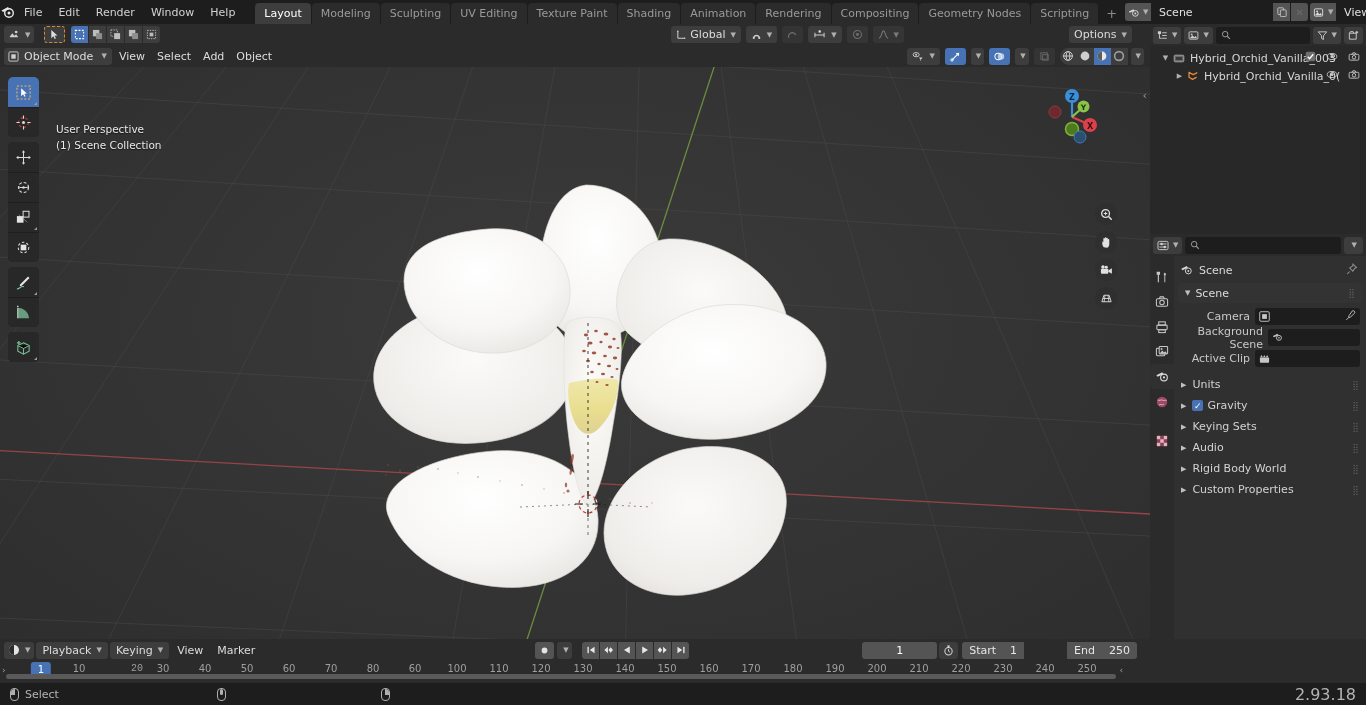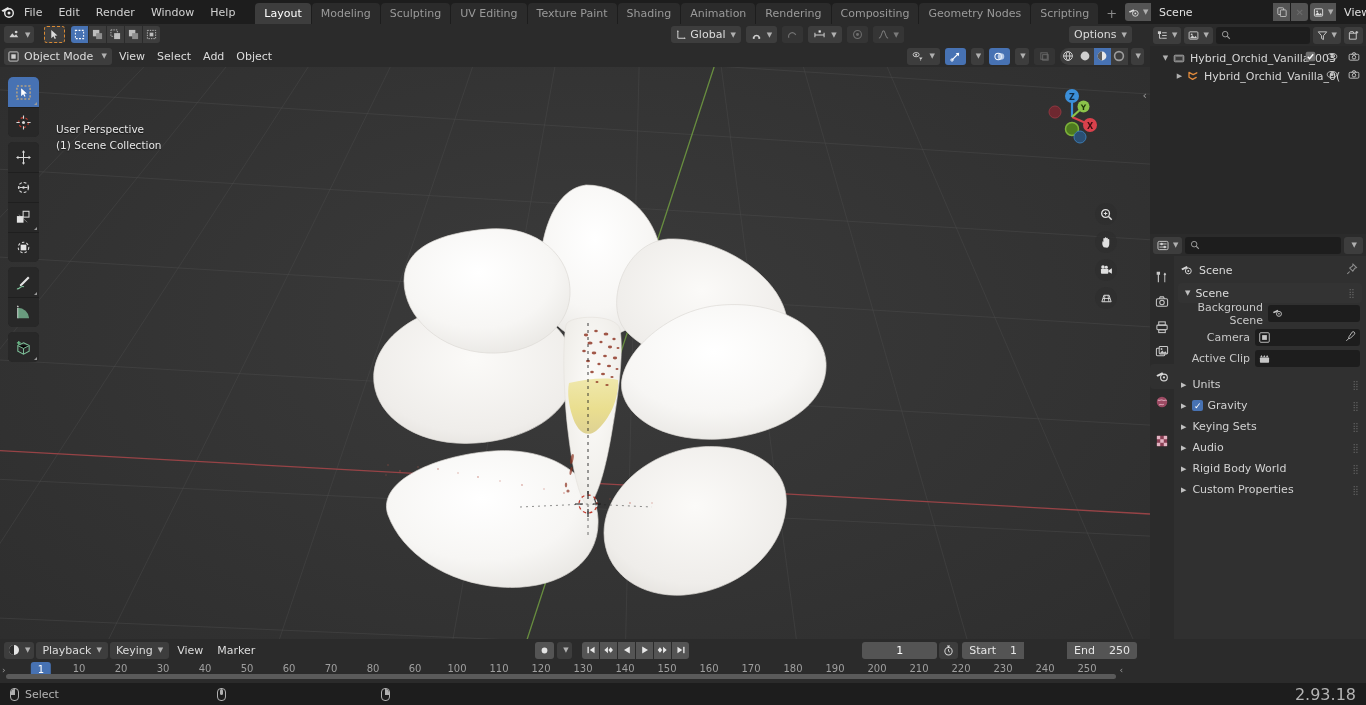--- a/index.html
+++ b/index.html
@@ -969,44 +969,44 @@
               </svg>
           </span>
         </div>
 
         <div class="panel-hdr">
           <span class="tri">▼</span>
           <span>Scene</span>
           <span class="grip">⣿</span>
         </div>
 
+        <div class="prop-row" style="margin-top:3px;">
+          <span class="prop-label">Camera</span>
+          <span class="prop-field">
+            <svg width="11" height="11" viewBox="0 0 12 12">
+                <rect x="0.8" y="0.8" width="10.4" height="10.4" rx="1.2" fill="none" stroke="#c6c6c6" stroke-width="1"></rect>
+                <rect x="3.4" y="3.4" width="5.2" height="5.2" fill="#c6c6c6"></rect>
+              </svg>
+            <span class="eyedrop">
+              <svg width="11" height="11" viewBox="0 0 12 12">
+                  <path d="M7.8 1.2 A1.7 1.7 0 0 1 10.2 3.6 L6 7.8 L3.8 8.4 L4.4 6.2 Z" fill="none" stroke="#c6c6c6" stroke-width="1"></path>
+                  <path d="M3.4 8.8 L1.4 10.8" stroke="#c6c6c6" stroke-width="1"></path>
+                </svg>
+            </span>
+          </span>
+        </div>
+
         <div class="prop-row">
           <span class="prop-label" style="width:85px;">Background Scene</span>
           <span class="prop-field">
             <svg width="11" height="11" viewBox="0 0 12 12">
                 <circle cx="7.6" cy="6.4" r="2.7" fill="none" stroke="#c6c6c6" stroke-width="1"></circle>
                 <circle cx="7.6" cy="6.4" r="0.9" fill="#c6c6c6"></circle>
                 <path d="M1 4.4 L6.2 1.8 L7.1 3.5 L2 5.7 Z" fill="#c6c6c6"></path>
               </svg>
-          </span>
-        </div>
-
-        <div class="prop-row" style="margin-top:3px;">
-          <span class="prop-label">Camera</span>
-          <span class="prop-field">
-            <svg width="11" height="11" viewBox="0 0 12 12">
-                <rect x="0.8" y="0.8" width="10.4" height="10.4" rx="1.2" fill="none" stroke="#c6c6c6" stroke-width="1"></rect>
-                <rect x="3.4" y="3.4" width="5.2" height="5.2" fill="#c6c6c6"></rect>
-              </svg>
-            <span class="eyedrop">
-              <svg width="11" height="11" viewBox="0 0 12 12">
-                  <path d="M7.8 1.2 A1.7 1.7 0 0 1 10.2 3.6 L6 7.8 L3.8 8.4 L4.4 6.2 Z" fill="none" stroke="#c6c6c6" stroke-width="1"></path>
-                  <path d="M3.4 8.8 L1.4 10.8" stroke="#c6c6c6" stroke-width="1"></path>
-                </svg>
-            </span>
           </span>
         </div>
 
         <div class="prop-row">
           <span class="prop-label">Active Clip</span>
           <span class="prop-field">
             <svg width="11" height="11" viewBox="0 0 12 12">
                 <rect x="1" y="5" width="10" height="5.6" rx="0.8" fill="#c6c6c6"></rect>
                 <path d="M1.3 4.6 L2.6 2.2 L4.1 4.6 Z M4.4 4.6 L5.7 2.2 L7.2 4.6 Z M7.5 4.6 L8.8 2.2 L10.3 4.6 Z" fill="#c6c6c6"></path>
               </svg>
@@ -1144,21 +1144,21 @@
           <div class="se-cell">
             <span>End</span>
             <span>250</span>
           </div>
         </div>
       </div>
     </div>
 
     <div class="tl-ruler">
       <div class="tick" style="left:79px;">10</div>
-      <div class="tick" style="left:121px;">20</div>
+      <div class="tick" style="left:137px;font-family:Liberation Mono, monospace;">20</div>
       <div class="tick" style="left:163px;">30</div>
       <div class="tick" style="left:205px;">40</div>
       <div class="tick" style="left:247px;">50</div>
       <div class="tick" style="left:289px;">60</div>
       <div class="tick" style="left:331px;">70</div>
       <div class="tick" style="left:373px;">80</div>
       <div class="tick" style="left:415px;">60</div>
       <div class="tick" style="left:457px;">100</div>
       <div class="tick" style="left:499px;">110</div>
       <div class="tick" style="left:541px;">120</div>

